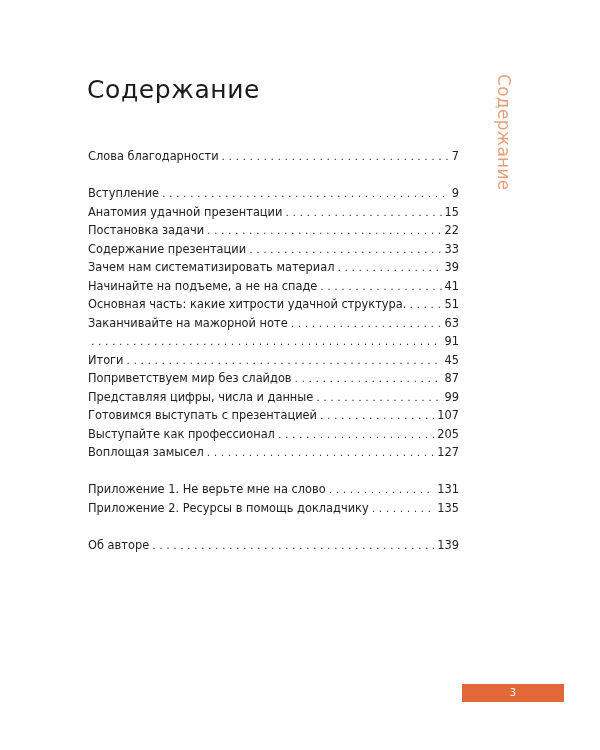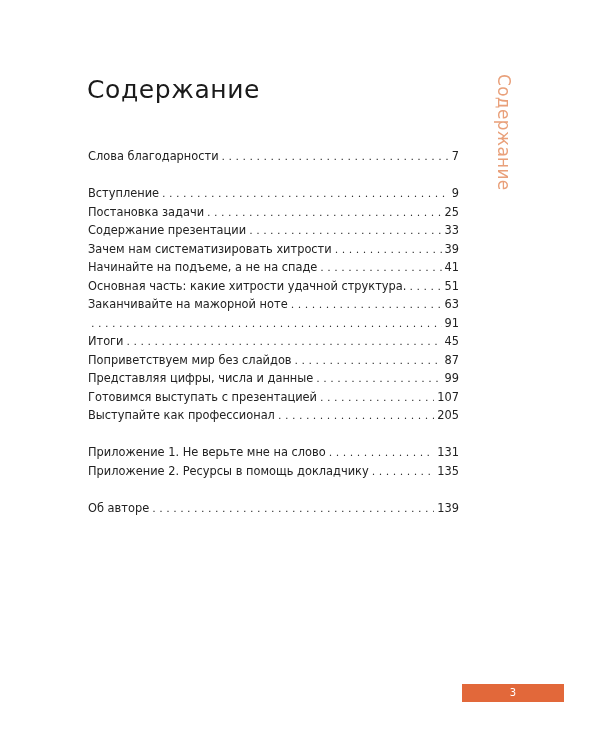--- a/index.html
+++ b/index.html
@@ -109,31 +109,36 @@
     </div>
   </div>
 
   <div class="toc-group">
     <div class="toc-row">
       <span class="toc-label">Вступление</span>
       <span class="toc-dots"></span>
       <span class="toc-page">9</span>
     </div>
     <div class="toc-row">
+      <span class="toc-label">Анатомия удачной презентации</span>
+      <span class="toc-dots"></span>
+      <span class="toc-page">15</span>
+    </div>
+    <div class="toc-row">
       <span class="toc-label">Постановка задачи</span>
       <span class="toc-dots"></span>
-      <span class="toc-page">25</span>
+      <span class="toc-page">22</span>
     </div>
     <div class="toc-row">
       <span class="toc-label">Содержание презентации</span>
       <span class="toc-dots"></span>
       <span class="toc-page">33</span>
     </div>
     <div class="toc-row">
-      <span class="toc-label">Зачем нам систематизировать хитрости</span>
+      <span class="toc-label">Зачем нам систематизировать материал</span>
       <span class="toc-dots"></span>
       <span class="toc-page">39</span>
     </div>
     <div class="toc-row">
       <span class="toc-label">Начинайте на подъеме,  а не на спаде</span>
       <span class="toc-dots"></span>
       <span class="toc-page">41</span>
     </div>
     <div class="toc-row">
       <span class="toc-label">Основная часть: какие хитрости удачной структура.</span>
@@ -167,20 +172,25 @@
     <div class="toc-row">
       <span class="toc-label">Готовимся выступать с презентацией</span>
       <span class="toc-dots"></span>
       <span class="toc-page">107</span>
     </div>
     <div class="toc-row">
       <span class="toc-label">Выступайте как профессионал</span>
       <span class="toc-dots"></span>
       <span class="toc-page">205</span>
     </div>
+    <div class="toc-row">
+      <span class="toc-label">Воплощая замысел</span>
+      <span class="toc-dots"></span>
+      <span class="toc-page">127</span>
+    </div>
   </div>
 
   <div class="toc-group">
     <div class="toc-row">
       <span class="toc-label">Приложение 1. Не верьте мне на слово</span>
       <span class="toc-dots"></span>
       <span class="toc-page">131</span>
     </div>
     <div class="toc-row">
       <span class="toc-label">Приложение 2. Ресурсы в помощь докладчику</span>

